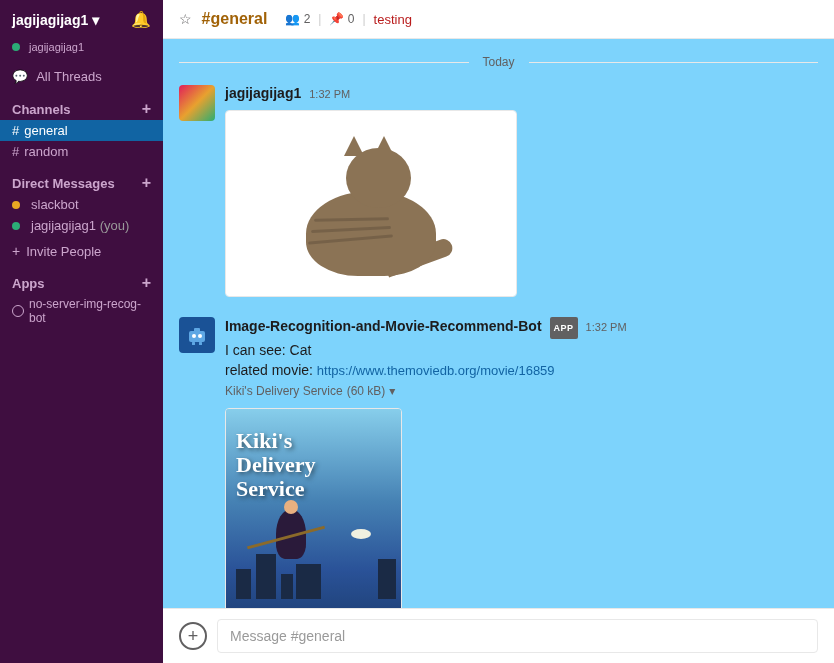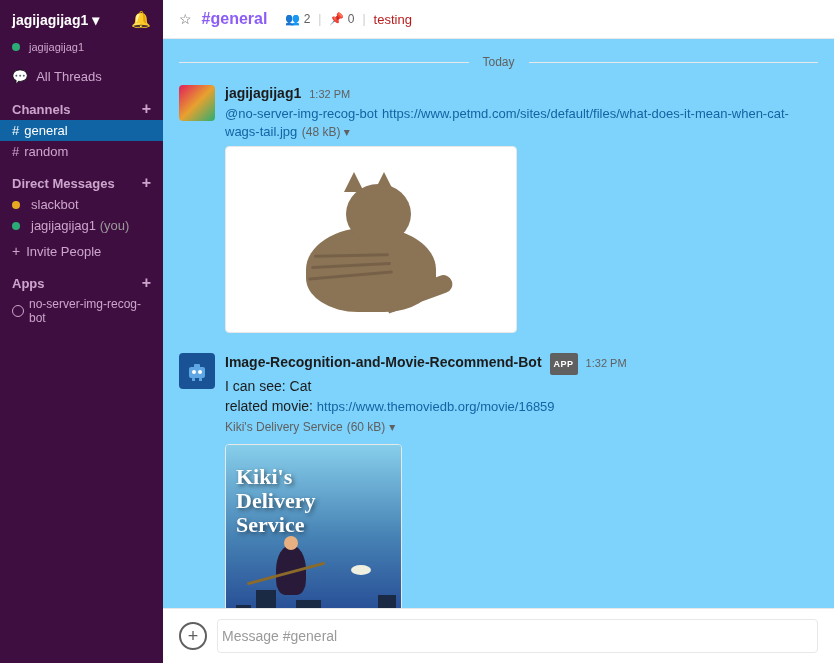--- a/index.html
+++ b/index.html
@@ -118,21 +118,21 @@
       border-bottom: 1px solid #e8e8e8;
       padding: 10px 16px;
       display: flex;
       align-items: center;
       gap: 10px;
       background: #fff;
     }
     #channel-title {
       font-size: 16px;
       font-weight: 700;
-      color: #8b5cf6;
+      color: #a16207;
     }
     #channel-meta {
       display: flex;
       align-items: center;
       gap: 8px;
       font-size: 12px;
       color: #616061;
       margin-left: 8px;
     }
     .meta-sep { color: #ccc; }
@@ -228,21 +228,21 @@
     .add-btn {
       width: 28px; height: 28px; border-radius: 50%;
       border: 2px solid #616061; background: transparent;
       display: flex; align-items: center; justify-content: center;
       cursor: pointer; color: #616061; font-size: 18px; flex-shrink: 0;
     }
     #message-input {
       flex: 1;
       border: 1px solid #e8e8e8;
       border-radius: 4px;
-      padding: 8px 4px;
+      padding: 8px 12px;
       font-size: 14px;
       color: #1d1c1d;
       outline: none;
     }
     #message-input::placeholder { color: #9a9a9a; }
 
     
     .cat-scene {
       width: 290px; height: 185px;
       background: #ffffff;
@@ -379,26 +379,20 @@
     <div class="date-divider">
       <span>Today</span>
     </div>
 
     <div class="message">
       <div class="avatar avatar-color1"></div>
       <div class="message-content">
         <div class="message-header">
           <span class="message-author">jagijagijag1</span>
           <span class="message-time">1:32 PM</span>
-        </div>
-        <div>
-          <span class="mention">@no-server-img-recog-bot</span>
-          <span> </span>
-          <a class="link" href="#">https://www.petmd.com/sites/default/files/what-does-it-mean-when-cat-wags-tail.jpg</a>
-          <span class="file-size"> <span>(48 kB)</span> <span>▾</span></span>
         </div>
         
         <div class="image-attachment">
           <div class="cat-scene">
 
             <div class="cat-tail"></div>
             <div class="cat-body"></div>
             <div class="cat-ear-l"></div>
             <div class="cat-ear-r"></div>
             <div class="cat-head"></div>

